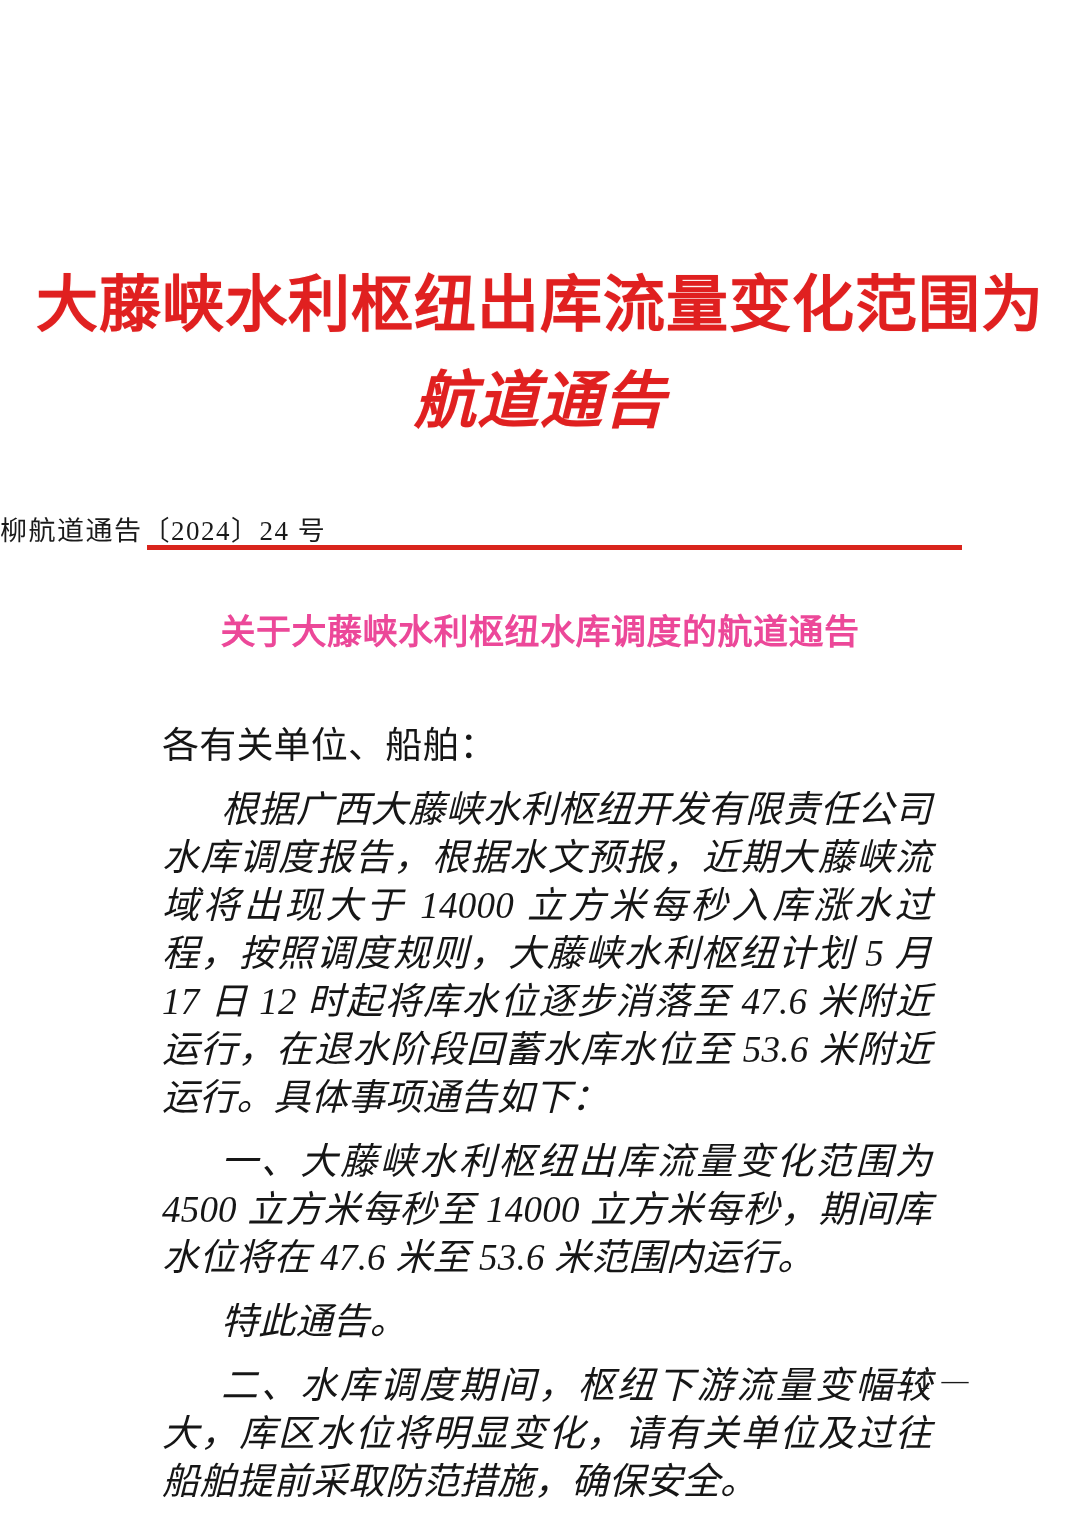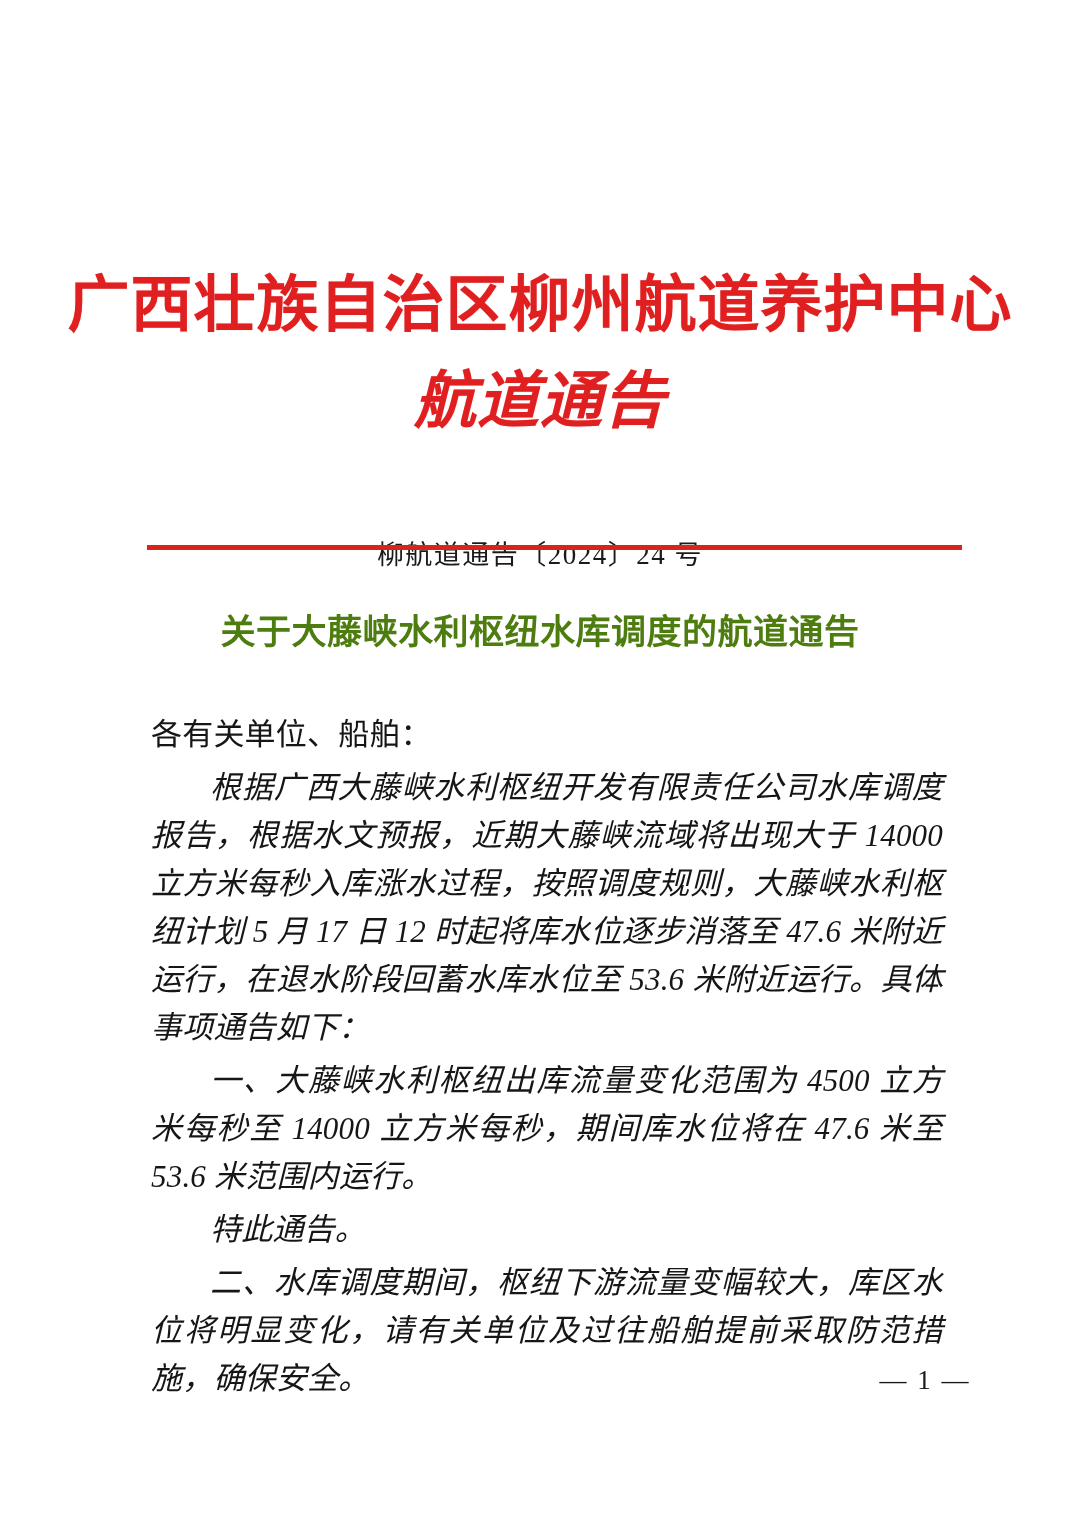--- a/index.html
+++ b/index.html
@@ -46,23 +46,23 @@
 
   .masthead-line.line2 {
     margin-top: 10px;
     font-style: italic;
   }
 
   
   .doc-number {
     position: absolute;
     left: 0;
-    top: 535px;
+    top: 511px;
     width: 1080px;
-    text-align: center;
+    text-align: left;
     font-family: "Liberation Serif", "DejaVu Serif", serif;
     font-size: 27px;
     line-height: 40px;
     color: #1a1a1a;
     letter-spacing: 1.5px;
     white-space: nowrap;
   }
 
   
   .red-rule {
@@ -78,42 +78,42 @@
   .subtitle {
     position: absolute;
     left: 0;
     top: 608px;
     width: 1080px;
     text-align: center;
     font-family: "Liberation Serif", "DejaVu Serif", serif;
     font-weight: bold;
     font-size: 35px;
     line-height: 50px;
-    color: #4d7c0f;
+    color: #ec4899;
     letter-spacing: 0.5px;
     white-space: nowrap;
   }
 
   
   .body-block {
     position: absolute;
     left: 146px;
     top: 706px;
     width: 802px;
   }
 
   .body-para {
     font-family: "Liberation Serif", "DejaVu Serif", serif;
-    font-size: 31px;
+    font-size: 37px;
     line-height: 48px;
     color: #161616;
     letter-spacing: 0.2px;
     text-align: justify;
     text-justify: inter-character;
-    margin: 5px;
+    margin: 16px;
     white-space: pre-wrap;
   }
 
   .body-para.indent {
     text-indent: 59px;
     font-style: italic;
   }
 
   
   .page-number {
@@ -133,21 +133,21 @@
     display: inline-block;
     margin-left: 770px;
   }
 </style>
 </head>
 <body>
 
 <div class="page">
 
   <div class="masthead">
-    <div class="masthead-line line1">广西壮族自治区柳州航道养护中心</div>
+    <div class="masthead-line line1">大藤峡水利枢纽出库流量变化范围为</div>
     <div class="masthead-line line2">航道通告</div>
   </div>
 
   <div class="doc-number">柳航道通告〔2024〕24 号</div>
 
   <div class="red-rule"></div>
 
   <div class="subtitle">关于大藤峡水利枢纽水库调度的航道通告</div>
 
   <div class="body-block">

